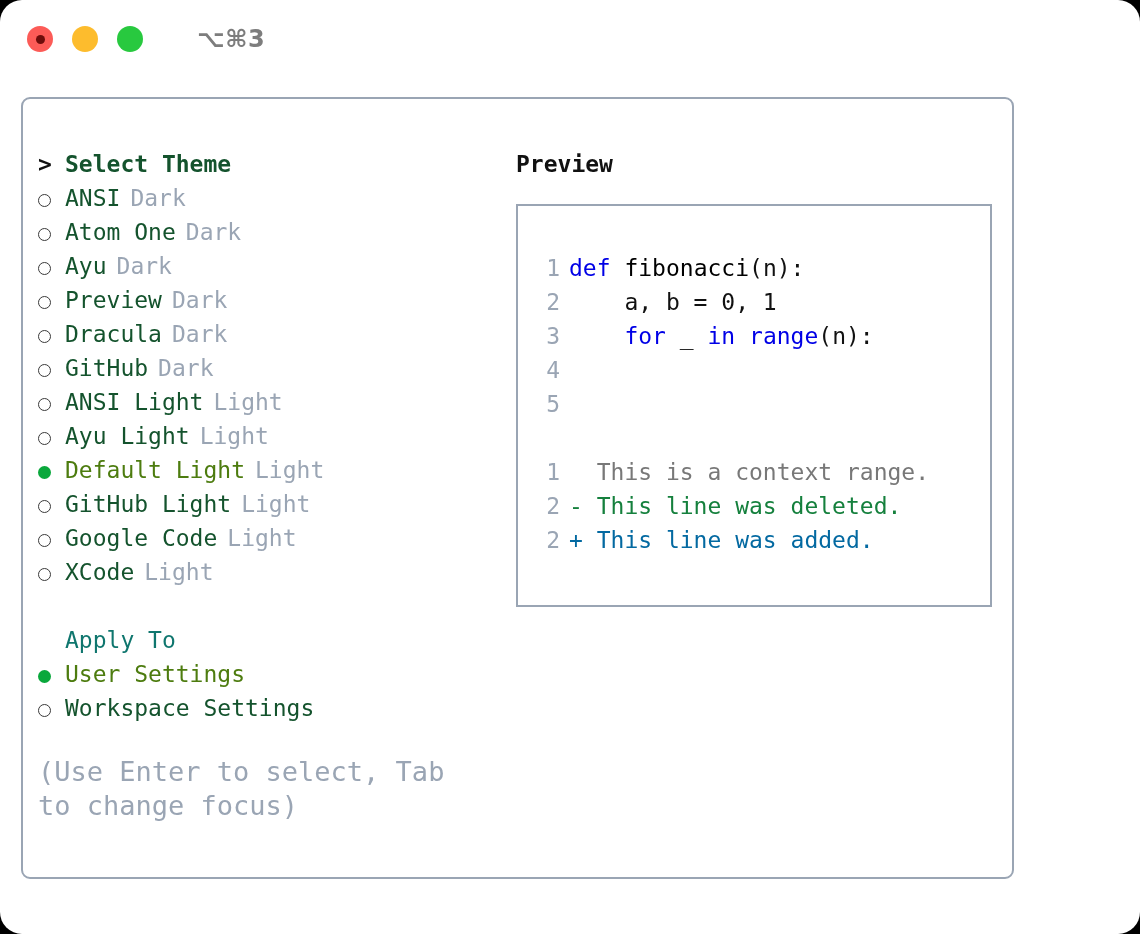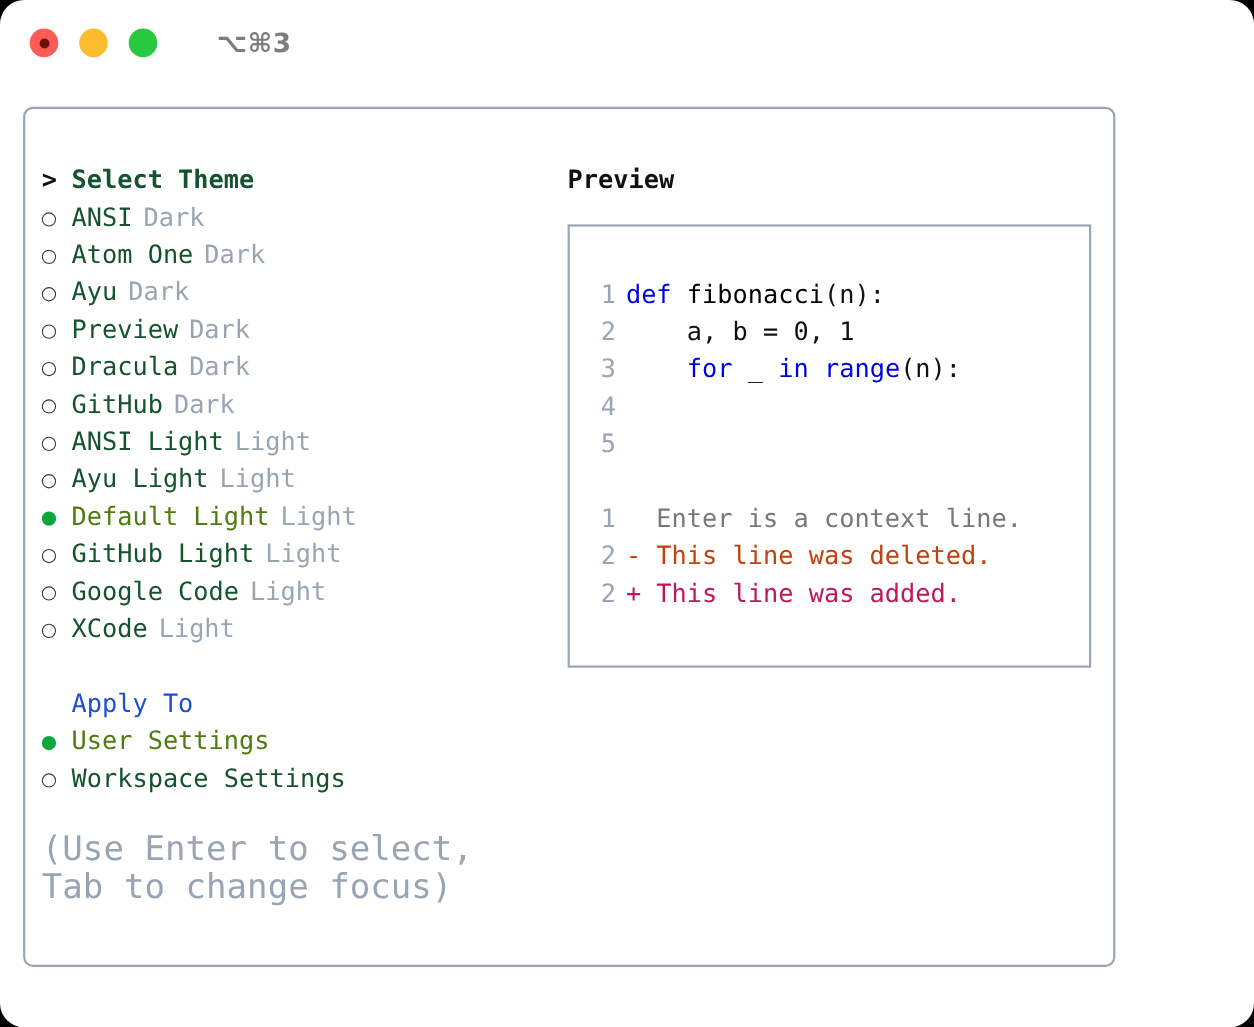--- a/index.html
+++ b/index.html
@@ -132,28 +132,28 @@
     margin-left: 10px;
   }
 
   .spacer-row { height: 34px; }
 
   .apply-header {
     height: 34px;
     display: flex;
     align-items: center;
     font-size: 23px;
-    color: #1d4ed8;
+    color: #0f766e;
     padding-left: 27px;
     box-sizing: border-box;
   }
 
   .hint {
     margin-top: 30px;
-    font-size: 31px;
+    font-size: 27px;
     line-height: 34px;
     color: #9aa5b4;
     width: 410px;
   }
 
   
   .right-pane {
     position: absolute;
     left: 479px;
     top: 48px;
@@ -191,22 +191,22 @@
     text-align: right;
     color: #9aa5b4;
     margin-right: 9px;
   }
   .code-text { color: #111111; }
   .kw  { color: #0000e6; }
   .fn  { color: #000000; }
   .gutter-blank { height: 34px; }
 
   .diff-ctx { color: #787878; }
-  .diff-del { color: #c2410c; }
-  .diff-add { color: #be185d; }
+  .diff-del { color: #15803d; }
+  .diff-add { color: #0369a1; }
 </style>
 </head>
 <body>
 
 <div id="page">
 
   <div class="titlebar">
     <div class="dots">
       <span class="dot red"></span>
       <span class="dot yellow"></span>
@@ -311,21 +311,21 @@
         <div class="preview-box">
           <div id="code-block">
               <div class="code-line"><span class="lineno">1</span><span class="code-text"><span class="kw">def</span><span> </span><span class="fn">fibonacci</span><span>(n):</span></span></div>
               <div class="code-line"><span class="lineno">2</span><span class="code-text"><span>    a, b = 0, 1</span></span></div>
               <div class="code-line"><span class="lineno">3</span><span class="code-text"><span>    </span><span class="kw">for</span><span> _ </span><span class="kw">in</span><span> </span><span class="kw">range</span><span>(n):</span></span></div>
               <div class="code-line"><span class="lineno">4</span></div>
               <div class="code-line"><span class="lineno">5</span></div>
             </div>
           <div class="gutter-blank"></div>
           <div id="diff-block">
-              <div class="code-line"><span class="lineno">1</span><span class="diff-ctx">  Enter is a context line.</span></div>
+              <div class="code-line"><span class="lineno">1</span><span class="diff-ctx">  This is a context range.</span></div>
               <div class="code-line"><span class="lineno">2</span><span class="diff-del">- This line was deleted.</span></div>
               <div class="code-line"><span class="lineno">2</span><span class="diff-add">+ This line was added.</span></div>
             </div>
         </div>
       </div>
 
     </div>
   </div>
 </div>
 

